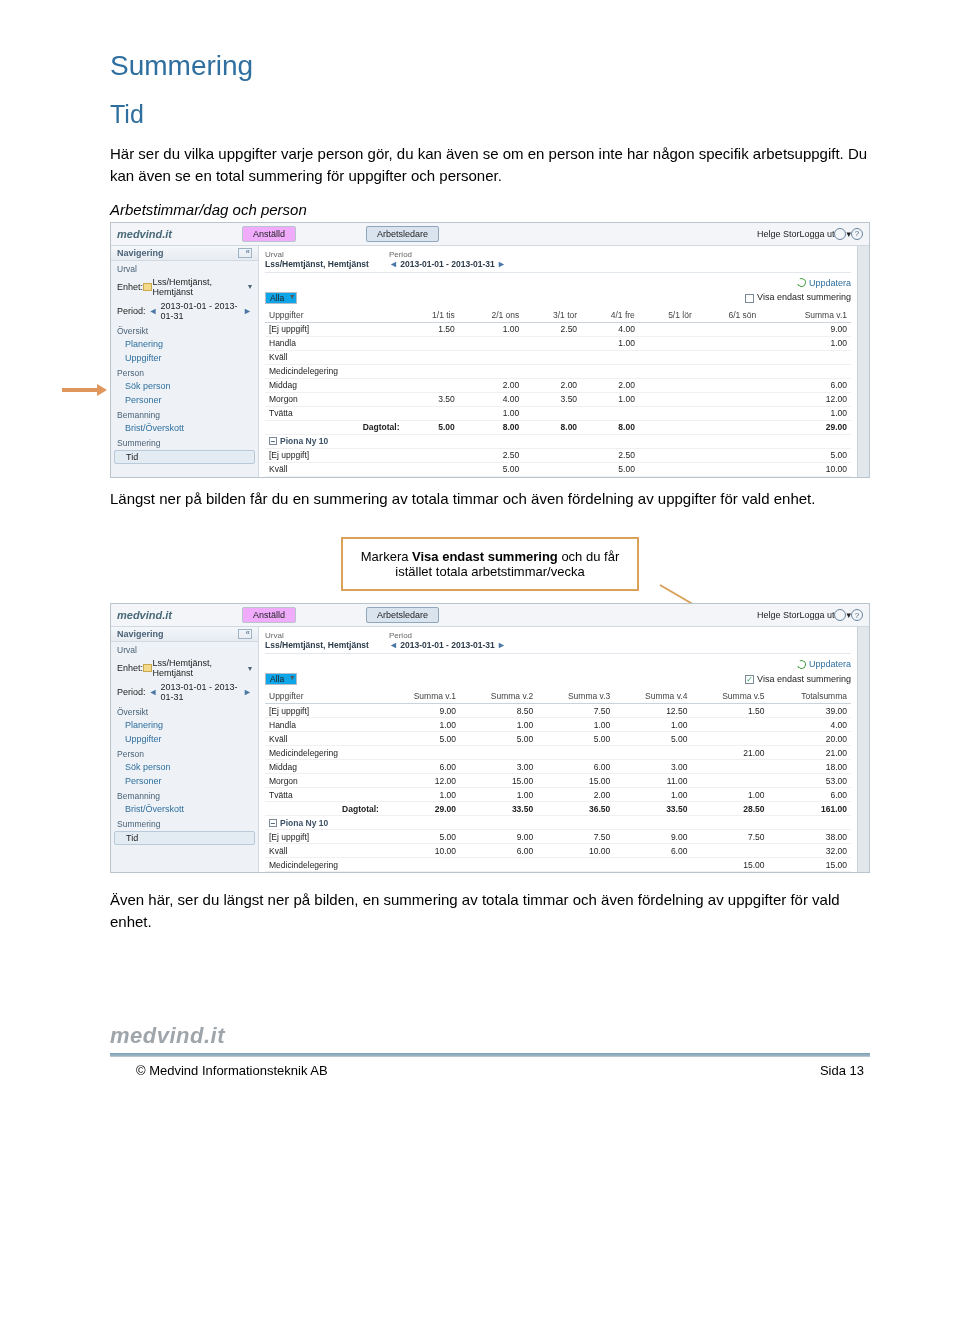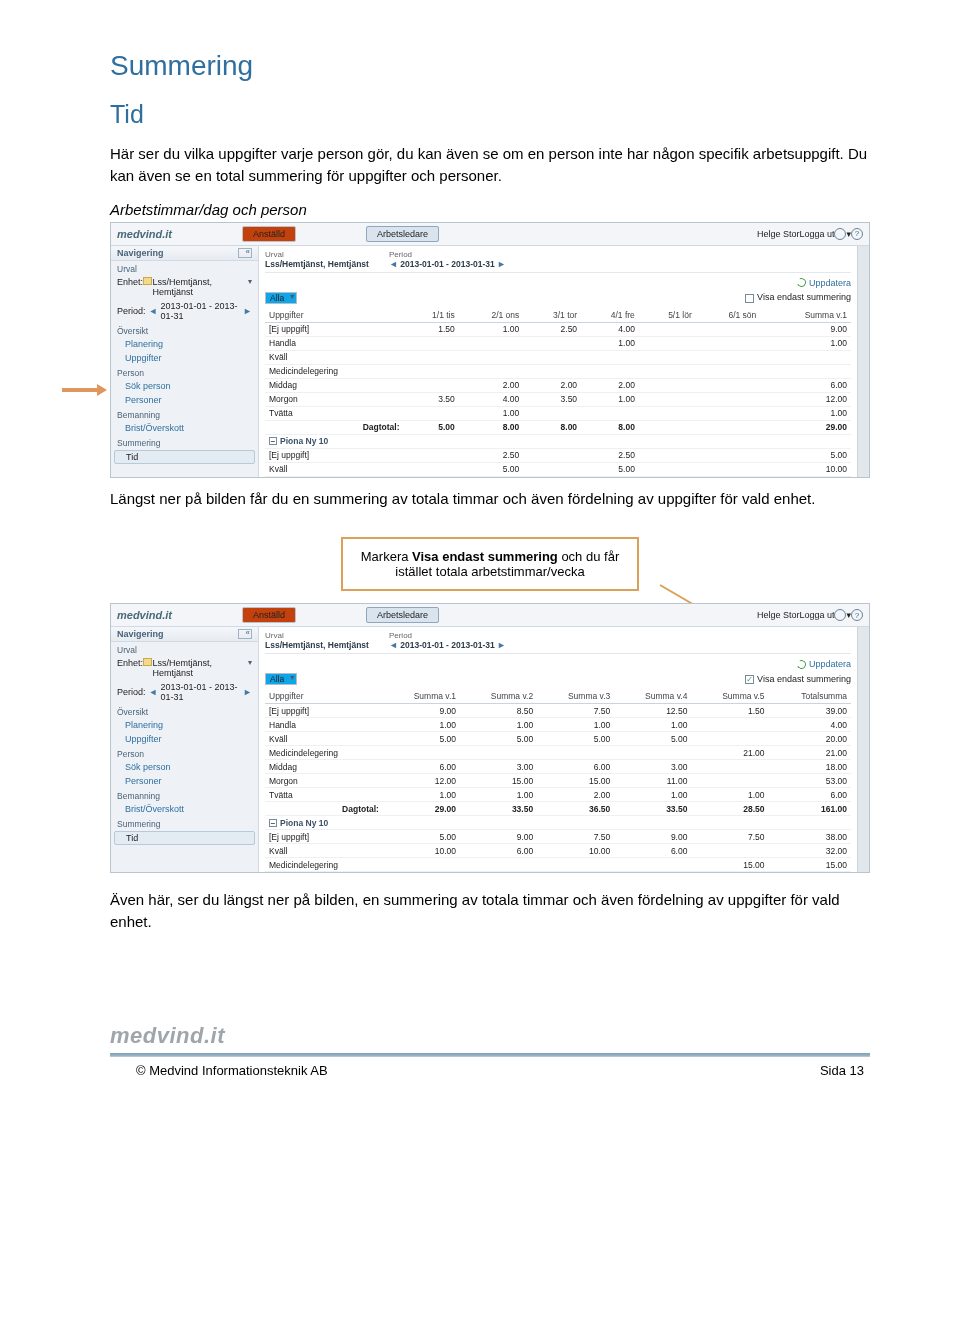--- a/index.html
+++ b/index.html
@@ -7,38 +7,38 @@
   .page { padding: 50px 90px 42px 110px; position: relative; min-height: 1339px; }
   .h-main { color: #2f6f9f; font-size: 28px; font-weight: 400; margin-bottom: 18px; }
   .h-sub { color: #2f6f9f; font-size: 25px; font-weight: 400; margin-bottom: 14px; }
   .body-p { font-size: 15px; line-height: 1.45; margin-bottom: 14px; }
   .section-label { font-style: italic; font-size: 15px; margin-bottom: 4px; }
 
   
   .app-box { border: 1px solid #b9c4cd; background: #f3f5f8; font-size: 9px; color: #222; margin-bottom: 10px; position: relative; }
   .app-header { display: flex; align-items: center; padding: 3px 6px; }
   .app-brand { color: #4a6a7a; font-style: italic; font-weight: 700; font-size: 11px; }
-  .role-tab { margin-left: 70px; display: inline-block; padding: 2px 10px; border: 1px solid #b9c4cd; background: #c2410c; border-radius: 2px; font-size: 9px; }
+  .role-tab { margin-left: 70px; display: inline-block; padding: 2px 10px; border: 1px solid #b9c4cd; background: #f0abfc; border-radius: 2px; font-size: 9px; }
   .role-tab.active { background: #d9e4ef; border-color: #8fa6bc; }
   .top-right { margin-left: auto; display: flex; gap: 0; align-items: center; font-size: 9px; }
   .gear { width: 12px; height: 12px; border: 1px solid #6a86a2; border-radius: 50%; display: inline-block; }
   .help { width: 12px; height: 12px; border: 1px solid #6a86a2; border-radius: 50%; display: inline-flex; align-items:center; justify-content:center; font-size: 8px; color:#4a6a7a; }
 
   .app-body { display: flex; border-top: 1px solid #d3d9e0; }
 
   
   .sidebar { width: 148px; background: #eef2f6; border-right: 1px solid #d3d9e0; font-size: 9px; }
   .sb-title { background: linear-gradient(#f4f7fa,#e6ebf1); border-bottom: 1px solid #d3d9e0; padding: 2px 6px; font-weight: 700; color: #4a6278; display:flex; justify-content:space-between; align-items:center;}
   .col-ic { width: 14px; height: 10px; border: 1px solid #9fb2c4; display:inline-block; position:relative; }
   .col-ic::after{content:"«"; font-size:8px; position:absolute; top:-2px; right:1px; color:#6a86a2;}
   .sb-group-h { color: #4a6278; padding: 3px 6px 1px 6px; font-size: 8.5px; }
   .sb-row { padding: 2px 6px 2px 14px; }
   .sb-row.link { color: #2f6f9f; }
   .sb-row.sel { background: #e3ebf3; border: 1px solid #b8c9d9; border-radius: 2px; margin: 1px 3px; padding: 1px 4px 1px 11px; }
-  .enhet-line { padding: 2px 6px; display: flex; align-items: flex-start; }
+  .enhet-line { padding: 2px 6px; display: flex; align-items: center; }
   .folder-ic { width: 10px; height: 8px; background: #f3d98a; border: 1px solid #c9a94b; display:inline-block; }
   .drop-caret { color:#4a6278; font-size:8px; margin-left:auto; }
   .period-line { padding: 2px 6px; display:flex; align-items:center; gap:3px; }
   .nav-ar { color:#4a77a6; font-size:9px; }
 
   
   .content { flex: 1; background: #fff; padding: 4px 6px 0 6px; }
   .crumbs { display: flex; align-items: center; gap: 20px; padding-bottom: 3px; border-bottom: 1px solid #e3e8ee; margin-bottom: 3px; }
   .crumb-block { font-size: 8.5px; color: #444; }
   .crumb-label { font-size: 8px; color:#666; }

